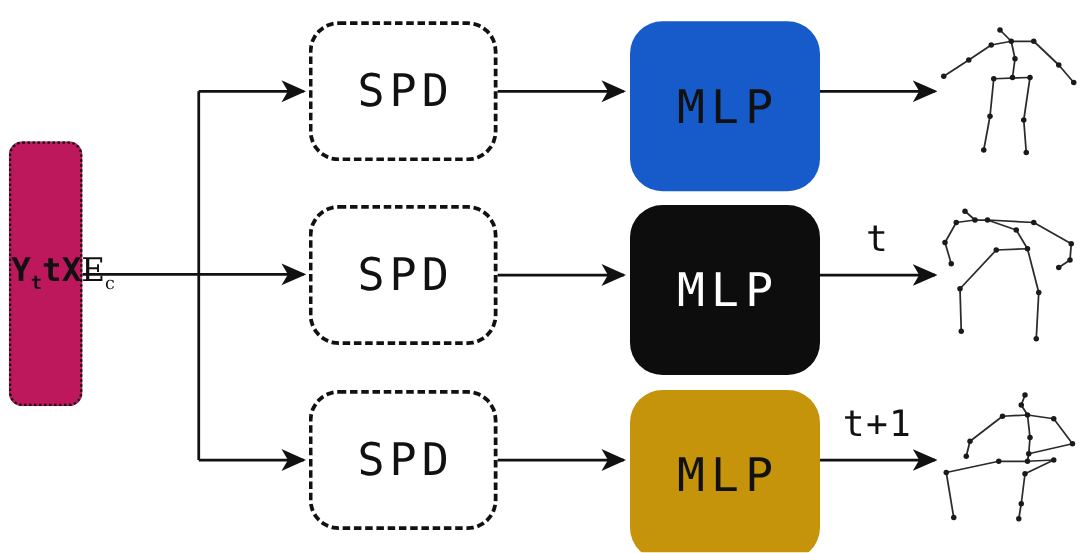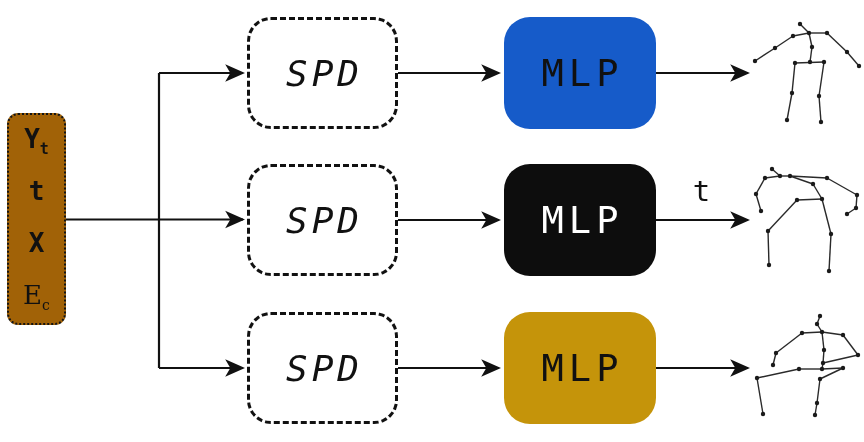--- a/index.html
+++ b/index.html
@@ -8,45 +8,45 @@
     width:864px;height:442px;
     background:#ffffff;
     font-family:"DejaVu Sans Mono", monospace;
     overflow:hidden;
   }
   svg.connectors{position:absolute;left:0;top:0;width:864px;height:442px;}
 
   
   .input-box{
     position:absolute;left:7px;top:113px;width:59px;height:212px;
-    background:#a16207;
+    background:#be185d;
     border:2.5px dotted #141414;
     border-radius:11px;
-    display:flex;flex-direction:column;justify-content:space-around;align-items:center;
+    display:flex;flex-direction:row;justify-content:space-around;align-items:center;
     box-sizing:border-box;
   }
   .in-item{font-weight:bold;font-size:26px;color:#111;line-height:1;}
   .in-item sub{font-size:15px;font-weight:bold;}
   .in-item.math{font-family:"DejaVu Serif", serif;font-weight:normal;}
   .in-item.math sub{font-weight:normal;font-size:14px;}
 
   
   .spd-box{
     position:absolute;left:247px;width:151px;height:112px;
     border:3px dashed #111111;
     border-radius:24px;
     background:#ffffff;
     display:flex;align-items:center;justify-content:center;
     box-sizing:border-box;
   }
-  .spd-box span{font-size:36px;color:#111;letter-spacing:4px;padding-left:4px;font-style:italic;}
+  .spd-box span{font-size:36px;color:#111;letter-spacing:4px;padding-left:4px;}
 
   
   .mlp-box{
-    position:absolute;left:504px;width:152px;height:112px;
+    position:absolute;left:504px;width:152px;height:136px;
     border-radius:26px;
     display:flex;align-items:center;justify-content:center;
     box-sizing:border-box;
   }
   .mlp-box span{font-size:37px;letter-spacing:5px;padding-left:5px;}
 
   
   .out-label{
     position:absolute;left:658px;width:88px;
     text-align:center;
@@ -180,20 +180,21 @@
       <circle cx="83" cy="72" r="2.2"></circle>
       <circle cx="81" cy="109" r="2.2"></circle>
     </svg>
 
   <div class="spd-box r2">
     <span>SPD</span>
   </div>
   <div class="mlp-box r2" style="background-color: rgb(197, 148, 10);">
     <span style="color: rgb(17, 17, 17);">MLP</span>
   </div>
+  <div class="out-label l2">t+1</div>
   <svg class="skeleton" xmlns="http://www.w3.org/2000/svg" width="116" height="122" viewBox="0 0 116 122" style="left: 748px; top: 306px;">
       <line x1="72" y1="10" x2="69" y2="18"></line>
       <line x1="69" y1="18" x2="74" y2="26"></line>
       <line x1="74" y1="26" x2="54" y2="27"></line>
       <line x1="54" y1="27" x2="28" y2="47"></line>
       <line x1="28" y1="47" x2="25" y2="59"></line>
       <line x1="74" y1="26" x2="95" y2="29"></line>
       <line x1="95" y1="29" x2="110" y2="49"></line>
       <line x1="110" y1="49" x2="75" y2="57"></line>
       <line x1="74" y1="26" x2="76" y2="44"></line>

